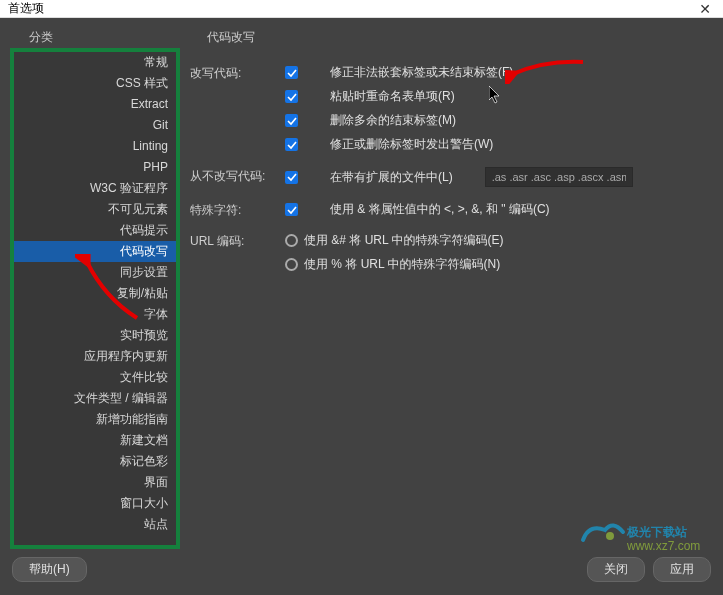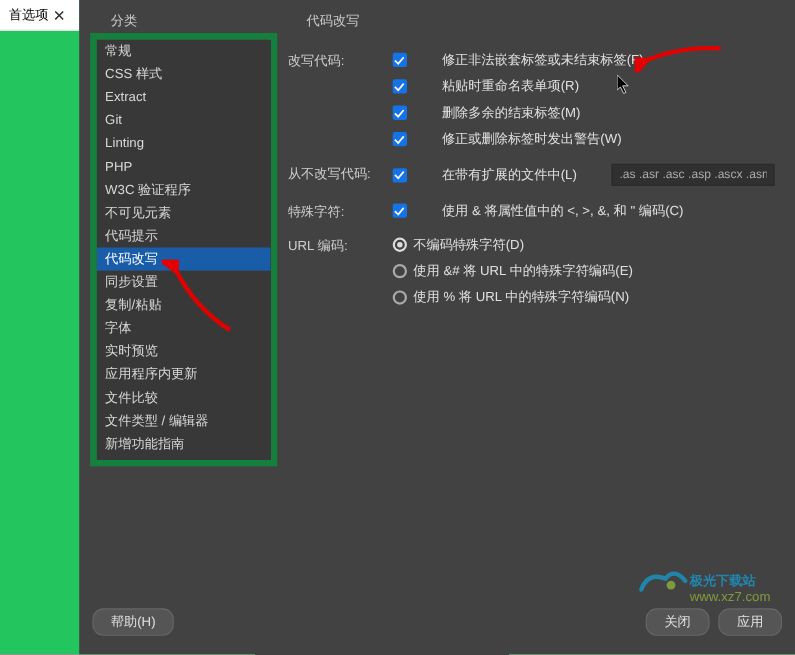--- a/index.html
+++ b/index.html
@@ -1,25 +1,25 @@
 <!DOCTYPE html>
 <html><head>
 <meta charset="utf-8">
 <style>
 * { margin: 0; padding: 0; box-sizing: border-box; font-family: "Microsoft YaHei", sans-serif; font-size: 12px; }
 body { background: #f0f0f0; width: 723px; height: 595px; overflow: hidden; }
-.window { width: 723px; height: 595px; background: #22c55e; display: flex; }
+.window { width: 723px; height: 595px; background: #a21caf; display: flex; flex-direction: column; }
 .titlebar { height: 28px; background: #fff; border-bottom: 1px solid #ddd; display: flex; align-items: center; padding: 0 8px; justify-content: space-between; }
 .close-btn { font-size: 14px; color: #333; cursor: pointer; padding: 0 4px; }
 .body-area { flex: 1; background: #424242; display: flex; flex-direction: column; padding: 8px 10px 10px 10px; position: relative; }
 .headers-row { display: flex; height: 22px; align-items: center; color: #ccc; font-size: 12px; }
 .header-cat { width: 178px; padding-left: 3px; margin-left: 16px; }
 .header-panel { padding-left: 3px; }
 .columns { flex: 1; display: flex; gap: 10px; min-height: 0; }
-.sidebar { width: 170px; background: #383838; border: 6px solid #15803d; overflow-y: auto; height: 394px; }
+.sidebar { width: 170px; background: #383838; border: 4px solid #15803d; overflow-y: auto; height: 501px; text-align: right; }
 .sidebar-item { padding: 2px 8px; color: #d8d8d8; cursor: pointer; font-size: 12px; line-height: 17px; }
 .sidebar-item.selected { background: #195da8; color: #fff; }
 .main-panel { flex: 1; padding: 16px 6px 0 0; color: #cfcfcf; position: relative; }
 .form-row { display: flex; margin-bottom: 7px; align-items: flex-start; }
 .form-label { width: 95px; text-align: left; padding-right: 8px; color: #cfcfcf; font-size: 12px; padding-top: 1px; }
 .form-controls { flex: 1; }
 .checkbox-row { display: flex; align-items: center; margin-bottom: 7px; color: #e0e0e0; font-size: 12px; gap: 26px; }
 .checkbox { width: 13px; height: 13px; background: #1473e6; border-radius: 2px; margin-right: 6px; display: inline-flex; align-items: center; justify-content: center; flex-shrink: 0; }
 .checkbox svg { width: 10px; height: 10px; }
 .radio-row { display: flex; align-items: center; margin-bottom: 7px; color: #e0e0e0; font-size: 12px; }
@@ -63,20 +63,21 @@
           <div class="sidebar-item">代码提示</div>
           <div class="sidebar-item selected">代码改写</div>
           <div class="sidebar-item">同步设置</div>
           <div class="sidebar-item">复制/粘贴</div>
           <div class="sidebar-item">字体</div>
           <div class="sidebar-item">实时预览</div>
           <div class="sidebar-item">应用程序内更新</div>
           <div class="sidebar-item">文件比较</div>
           <div class="sidebar-item">文件类型 / 编辑器</div>
           <div class="sidebar-item">新增功能指南</div>
+          <div class="sidebar-item">新建文档</div>
           <div class="sidebar-item">标记色彩</div>
           <div class="sidebar-item">界面</div>
           <div class="sidebar-item">窗口大小</div>
           <div class="sidebar-item">站点</div>
         </div>
 
       <div class="main-panel">
 
         <div class="form-row">
           <div class="form-label">改写代码:</div>
@@ -141,26 +142,20 @@
                   </svg>
                 </span>
               <span>使用 &amp; 将属性值中的 &lt;, &gt;, &amp;, 和 " 编码(C)</span>
             </div>
           </div>
         </div>
 
         <div class="form-row">
           <div class="form-label">URL 编码:</div>
           <div class="form-controls">
-            <div class="radio-row">
-              <span class="radio selected">
-                  <span class="dot"></span>
-                </span>
-              <span>不编码特殊字符(D)</span>
-            </div>
             <div class="radio-row">
               <span class="radio"></span>
               <span>使用 &amp;# 将 URL 中的特殊字符编码(E)</span>
             </div>
             <div class="radio-row">
               <span class="radio"></span>
               <span>使用 % 将 URL 中的特殊字符编码(N)</span>
             </div>
           </div>
         </div>

